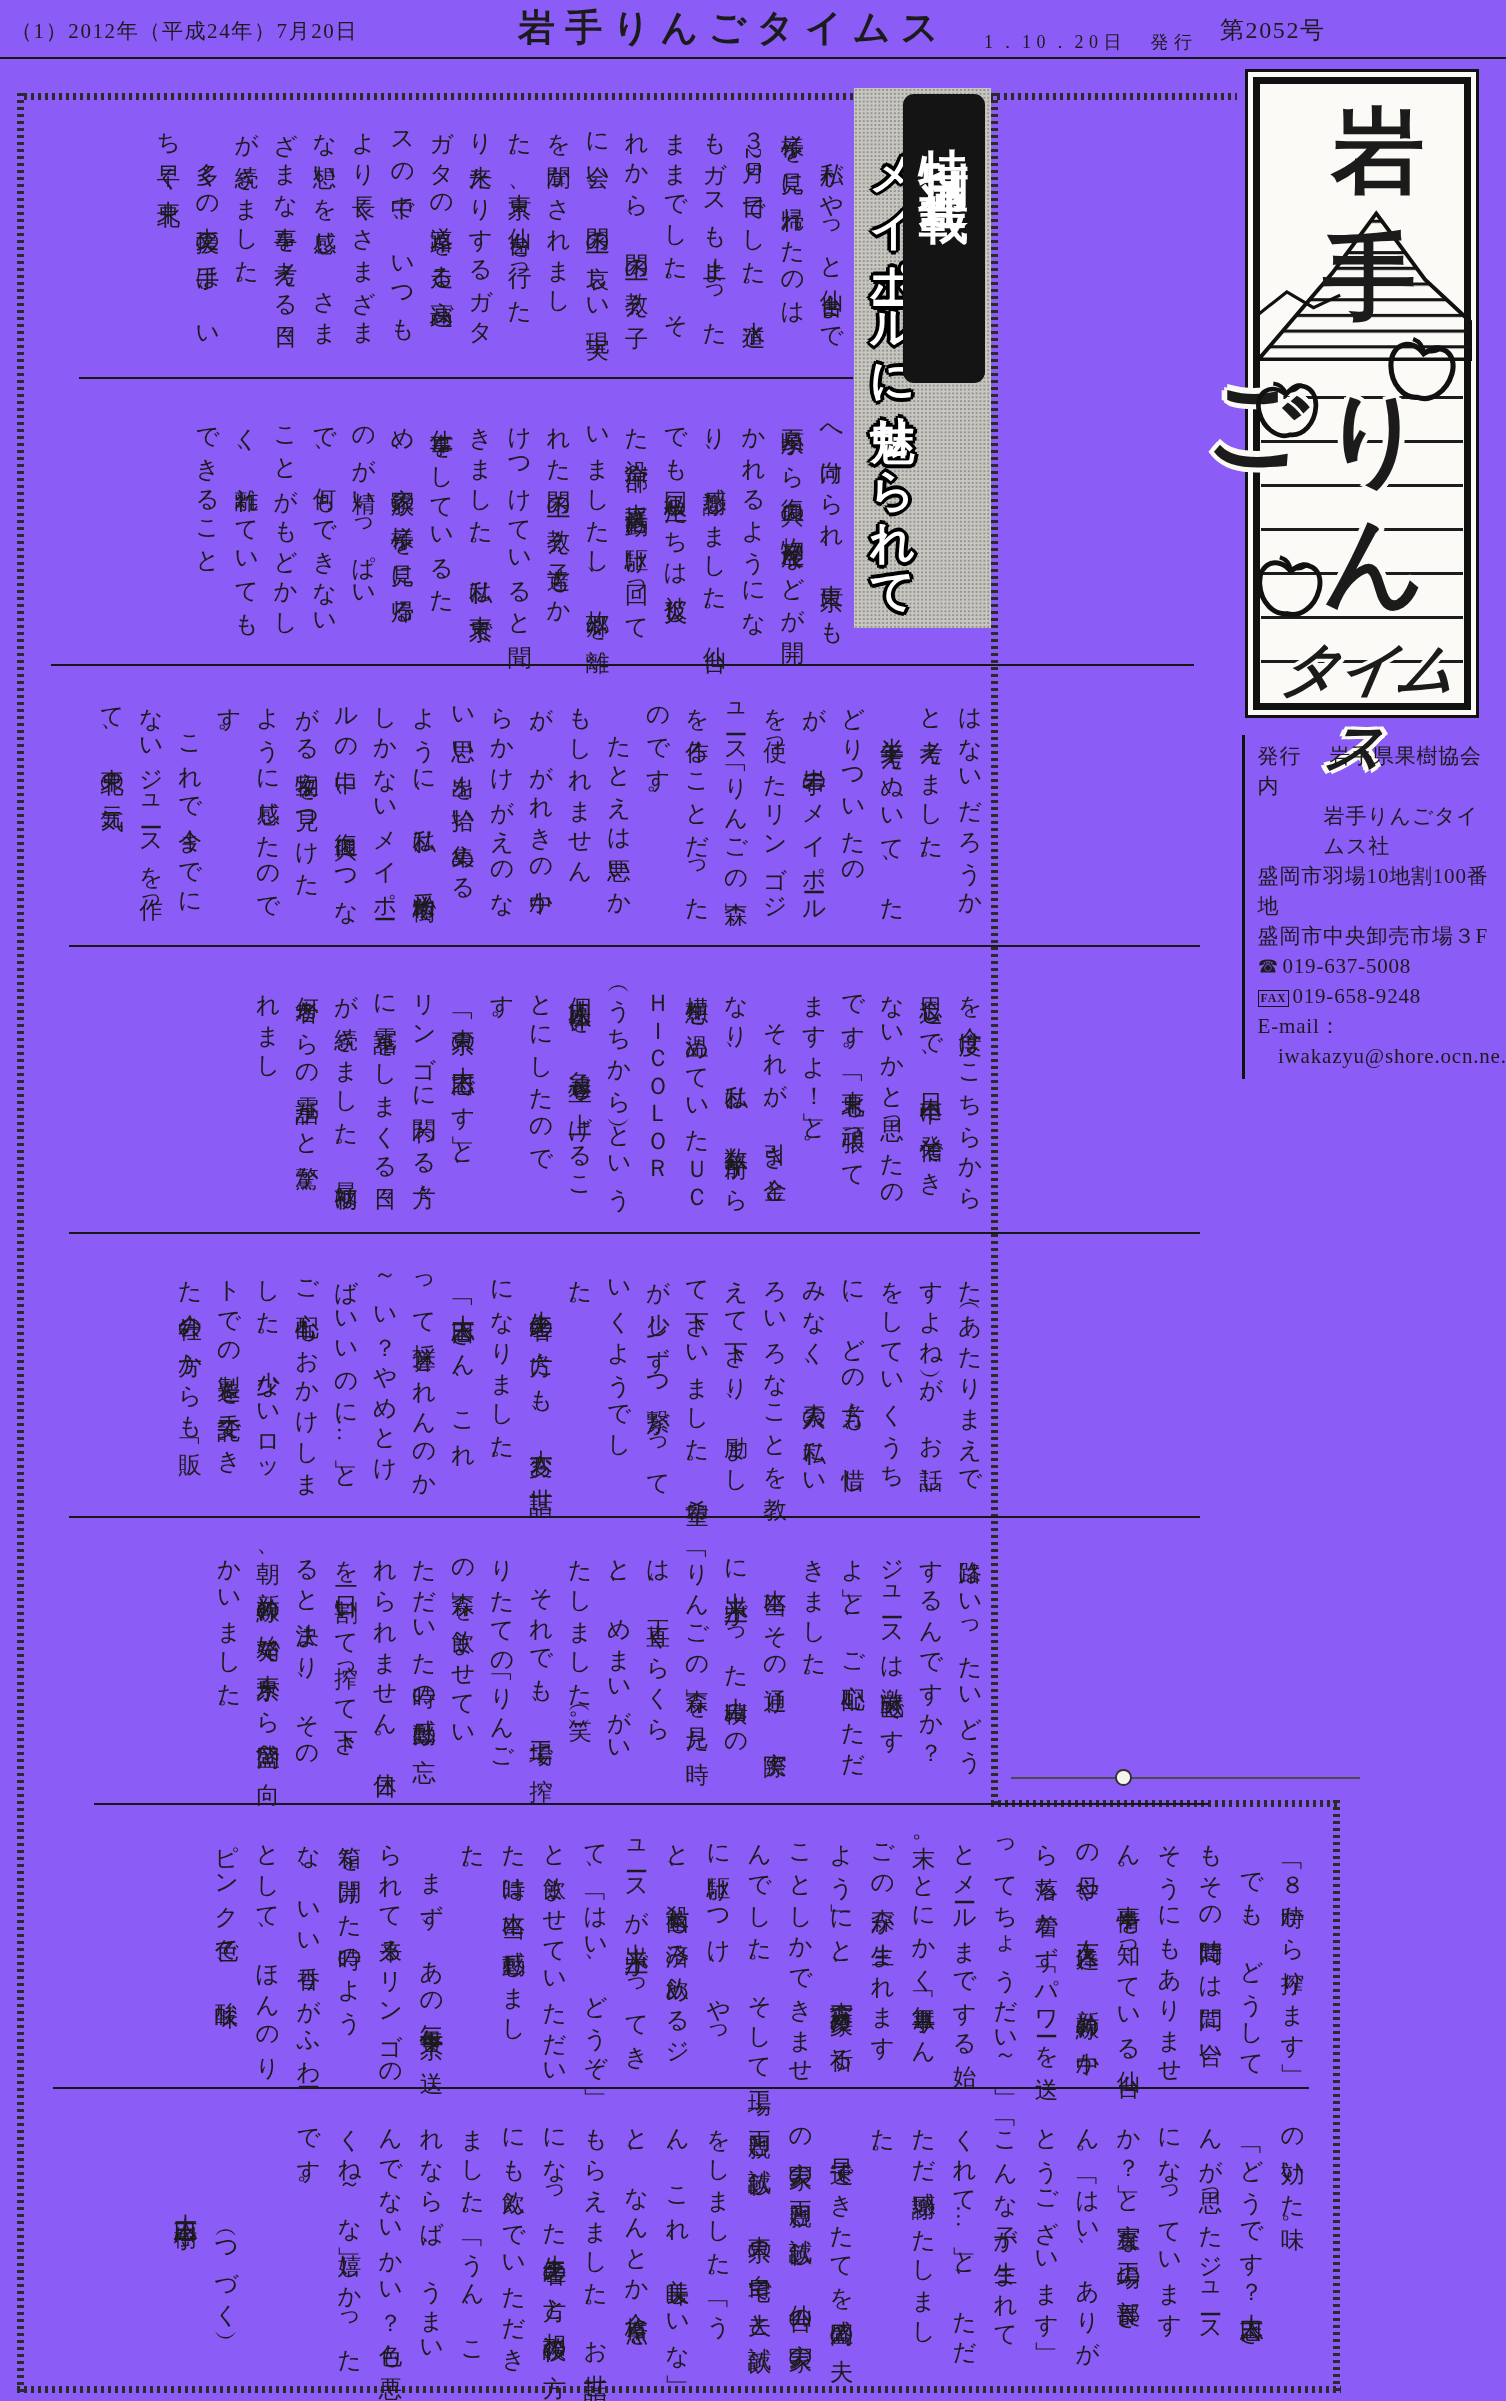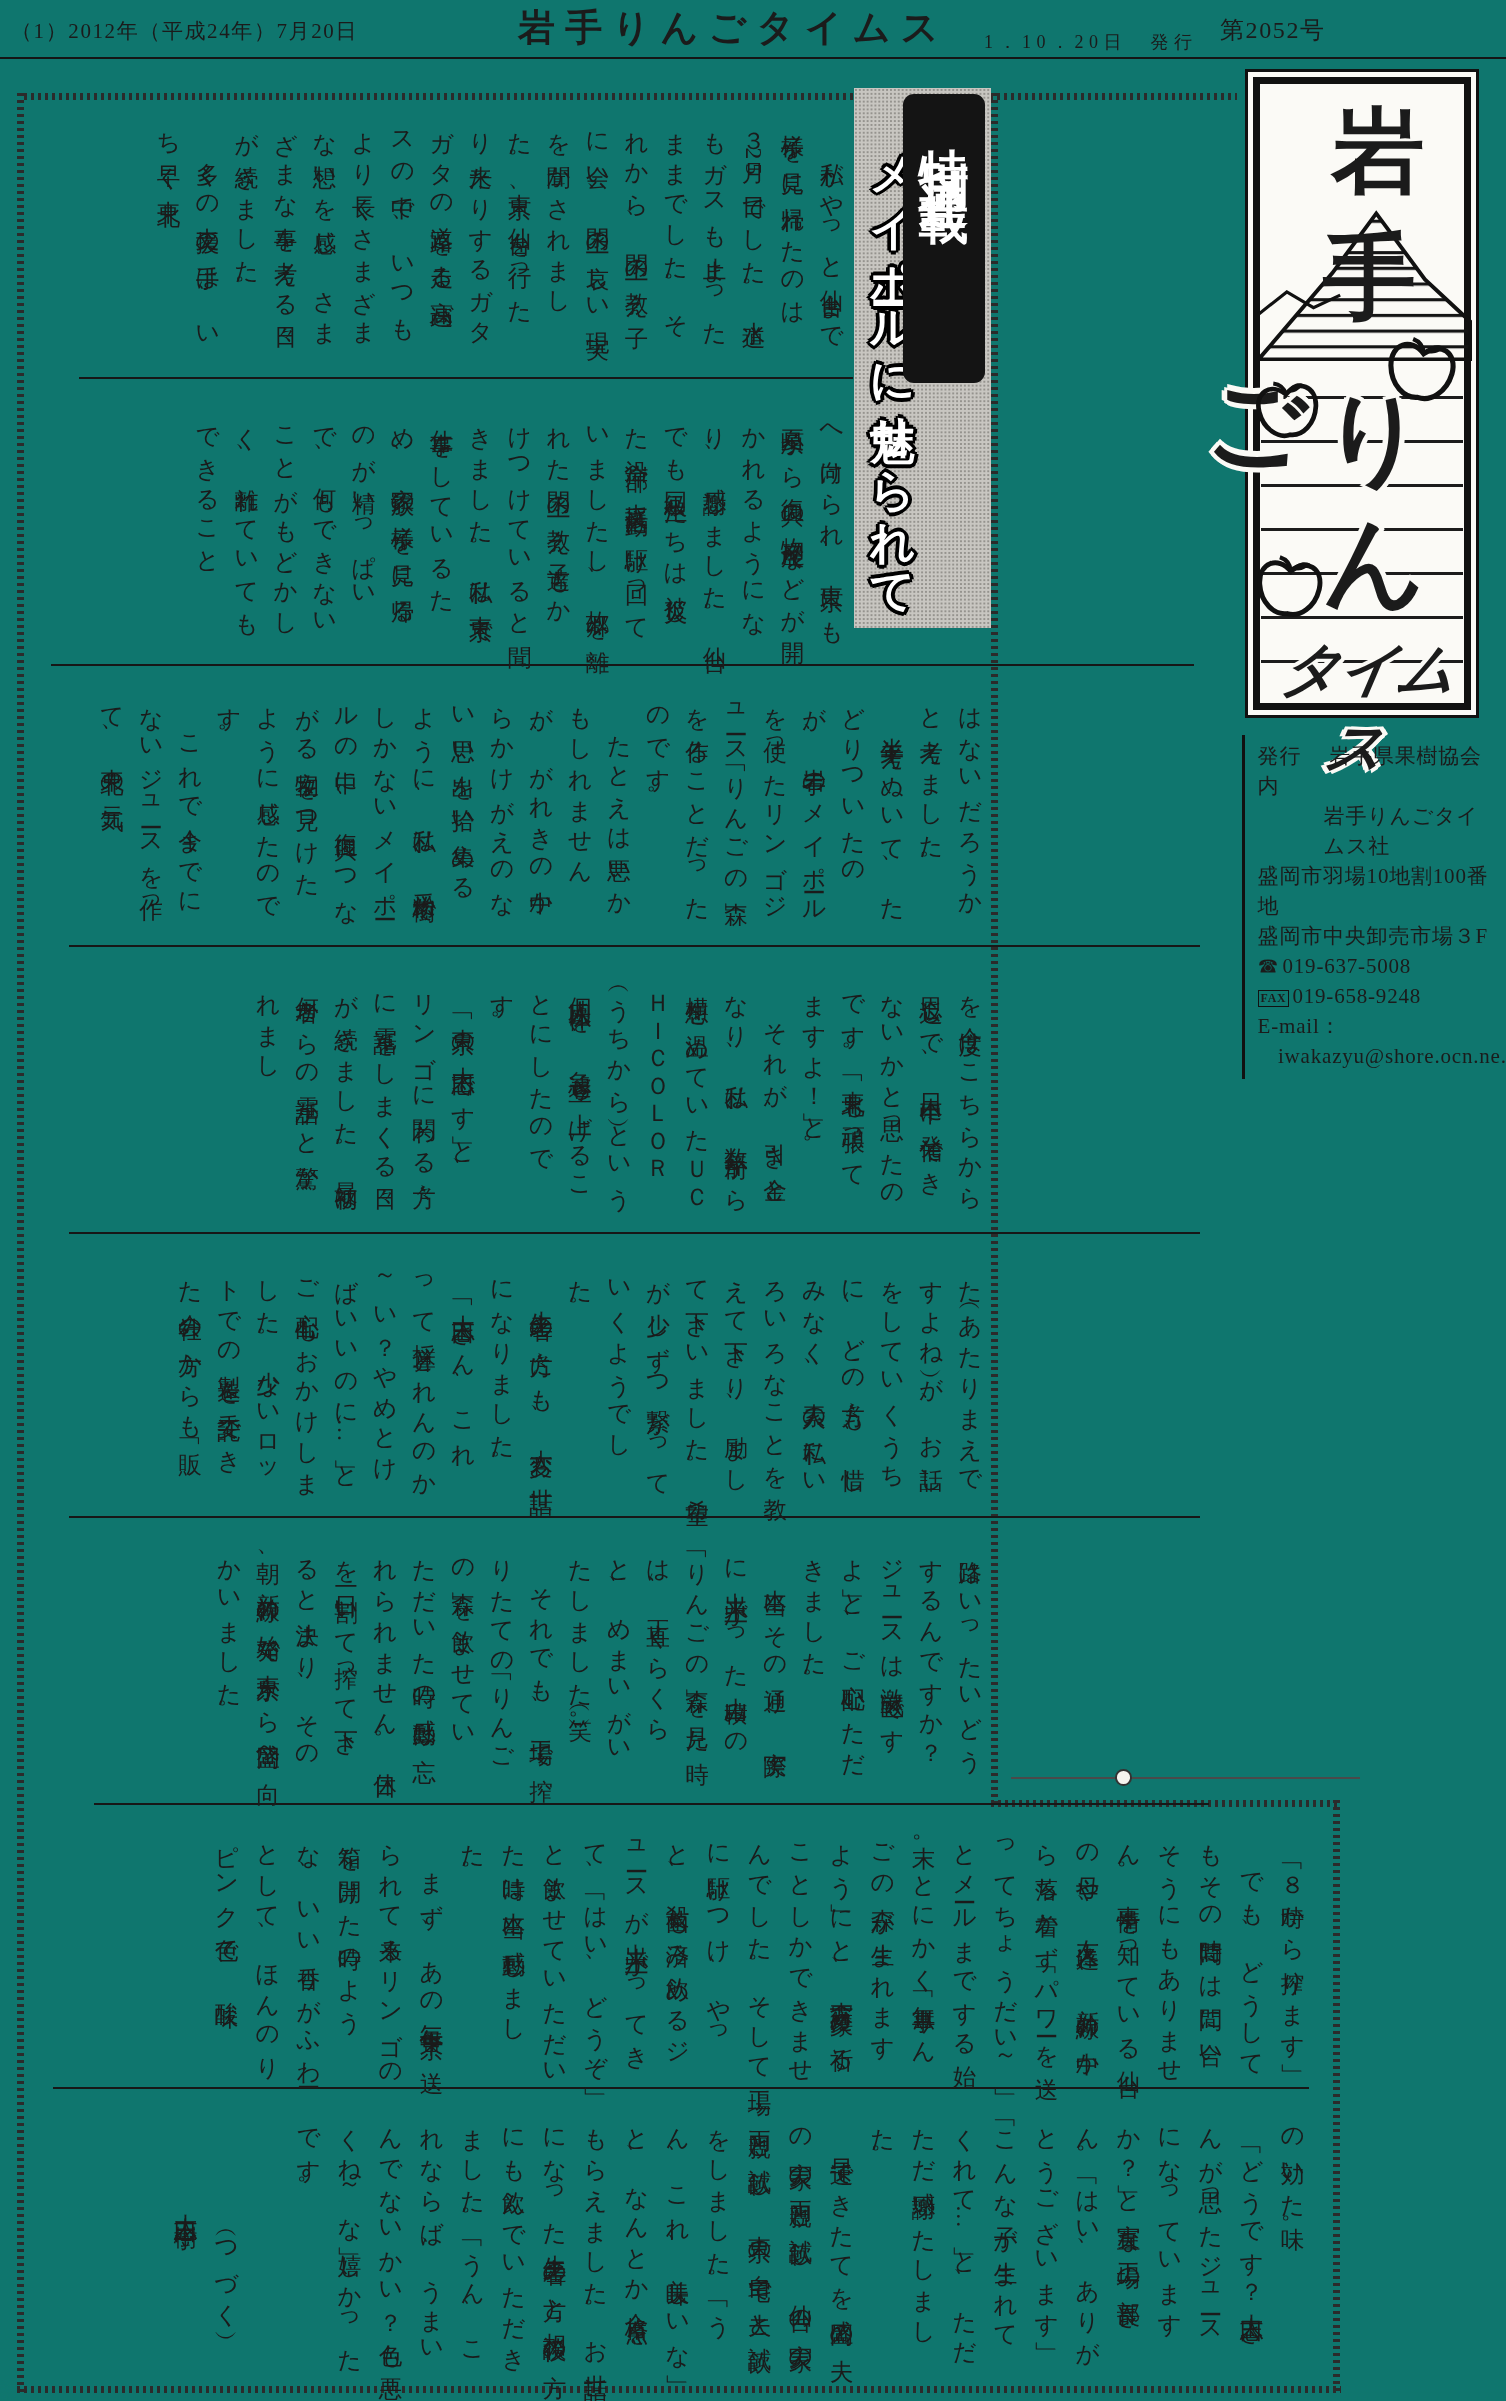--- a/index.html
+++ b/index.html
@@ -1,18 +1,18 @@
 <!DOCTYPE html>
 <html lang="ja" style="font-size:12.6px"><head>
 <meta charset="utf-8">
 <style>
   html,body{margin:0;padding:0;background:#dddcd8;}
   .page{
     position:relative;width:1506px;height:2401px;margin:0 auto;
-    background:#0f766e;color:#1b1b1b;overflow:hidden;
+    background:#8b5cf6;color:#1b1b1b;overflow:hidden;
     font-family:"Liberation Serif","DejaVu Serif",serif;
   }
   
   .hdr-date{position:absolute;left:11px;top:17.3px;font-size:21px;letter-spacing:1.6px;}
   .hdr-title{position:absolute;left:518px;top:3.1px;width:487px;text-align:left;
     font-size:37px;font-weight:700;letter-spacing:10.2px;}
   .hdr-days{position:absolute;left:984px;top:22px;font-size:18px;letter-spacing:5.5px;margin-top:8px;}
   .hdr-issue{position:absolute;left:1220px;top:14px;font-size:24px;letter-spacing:1.6px;}
   .hdr-rule{position:absolute;left:0;top:57px;width:1506px;height:2.4px;background:#151515;}
   

